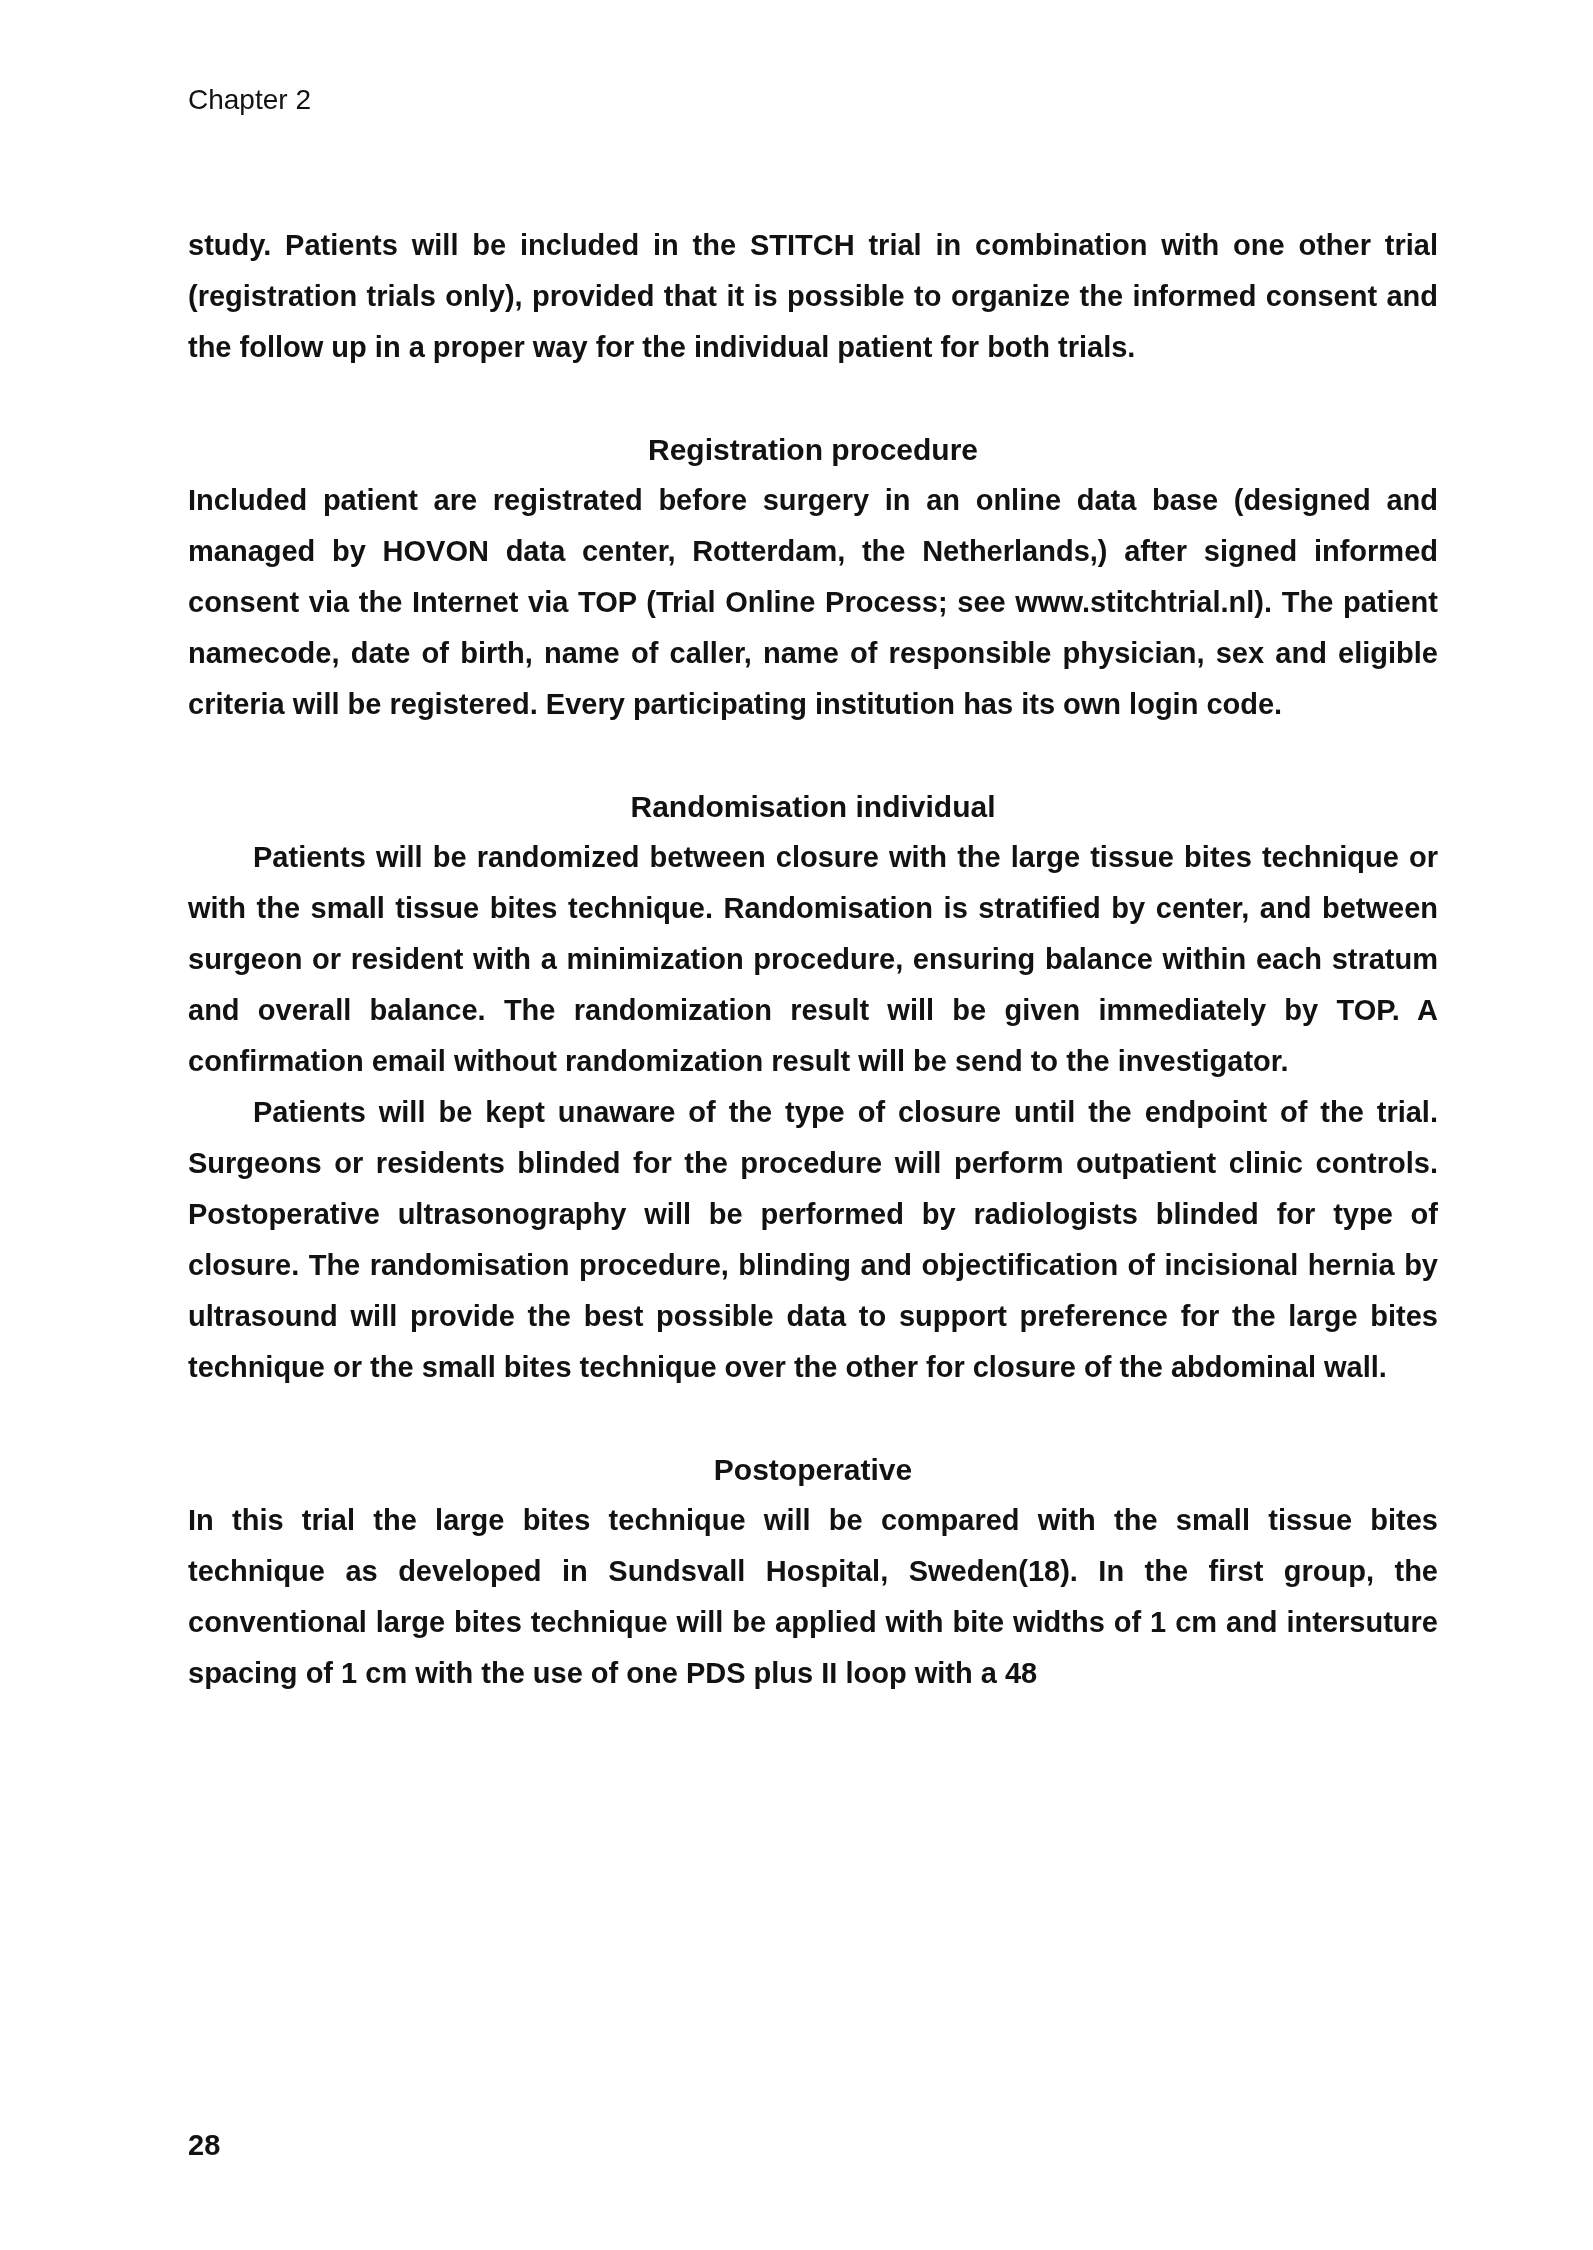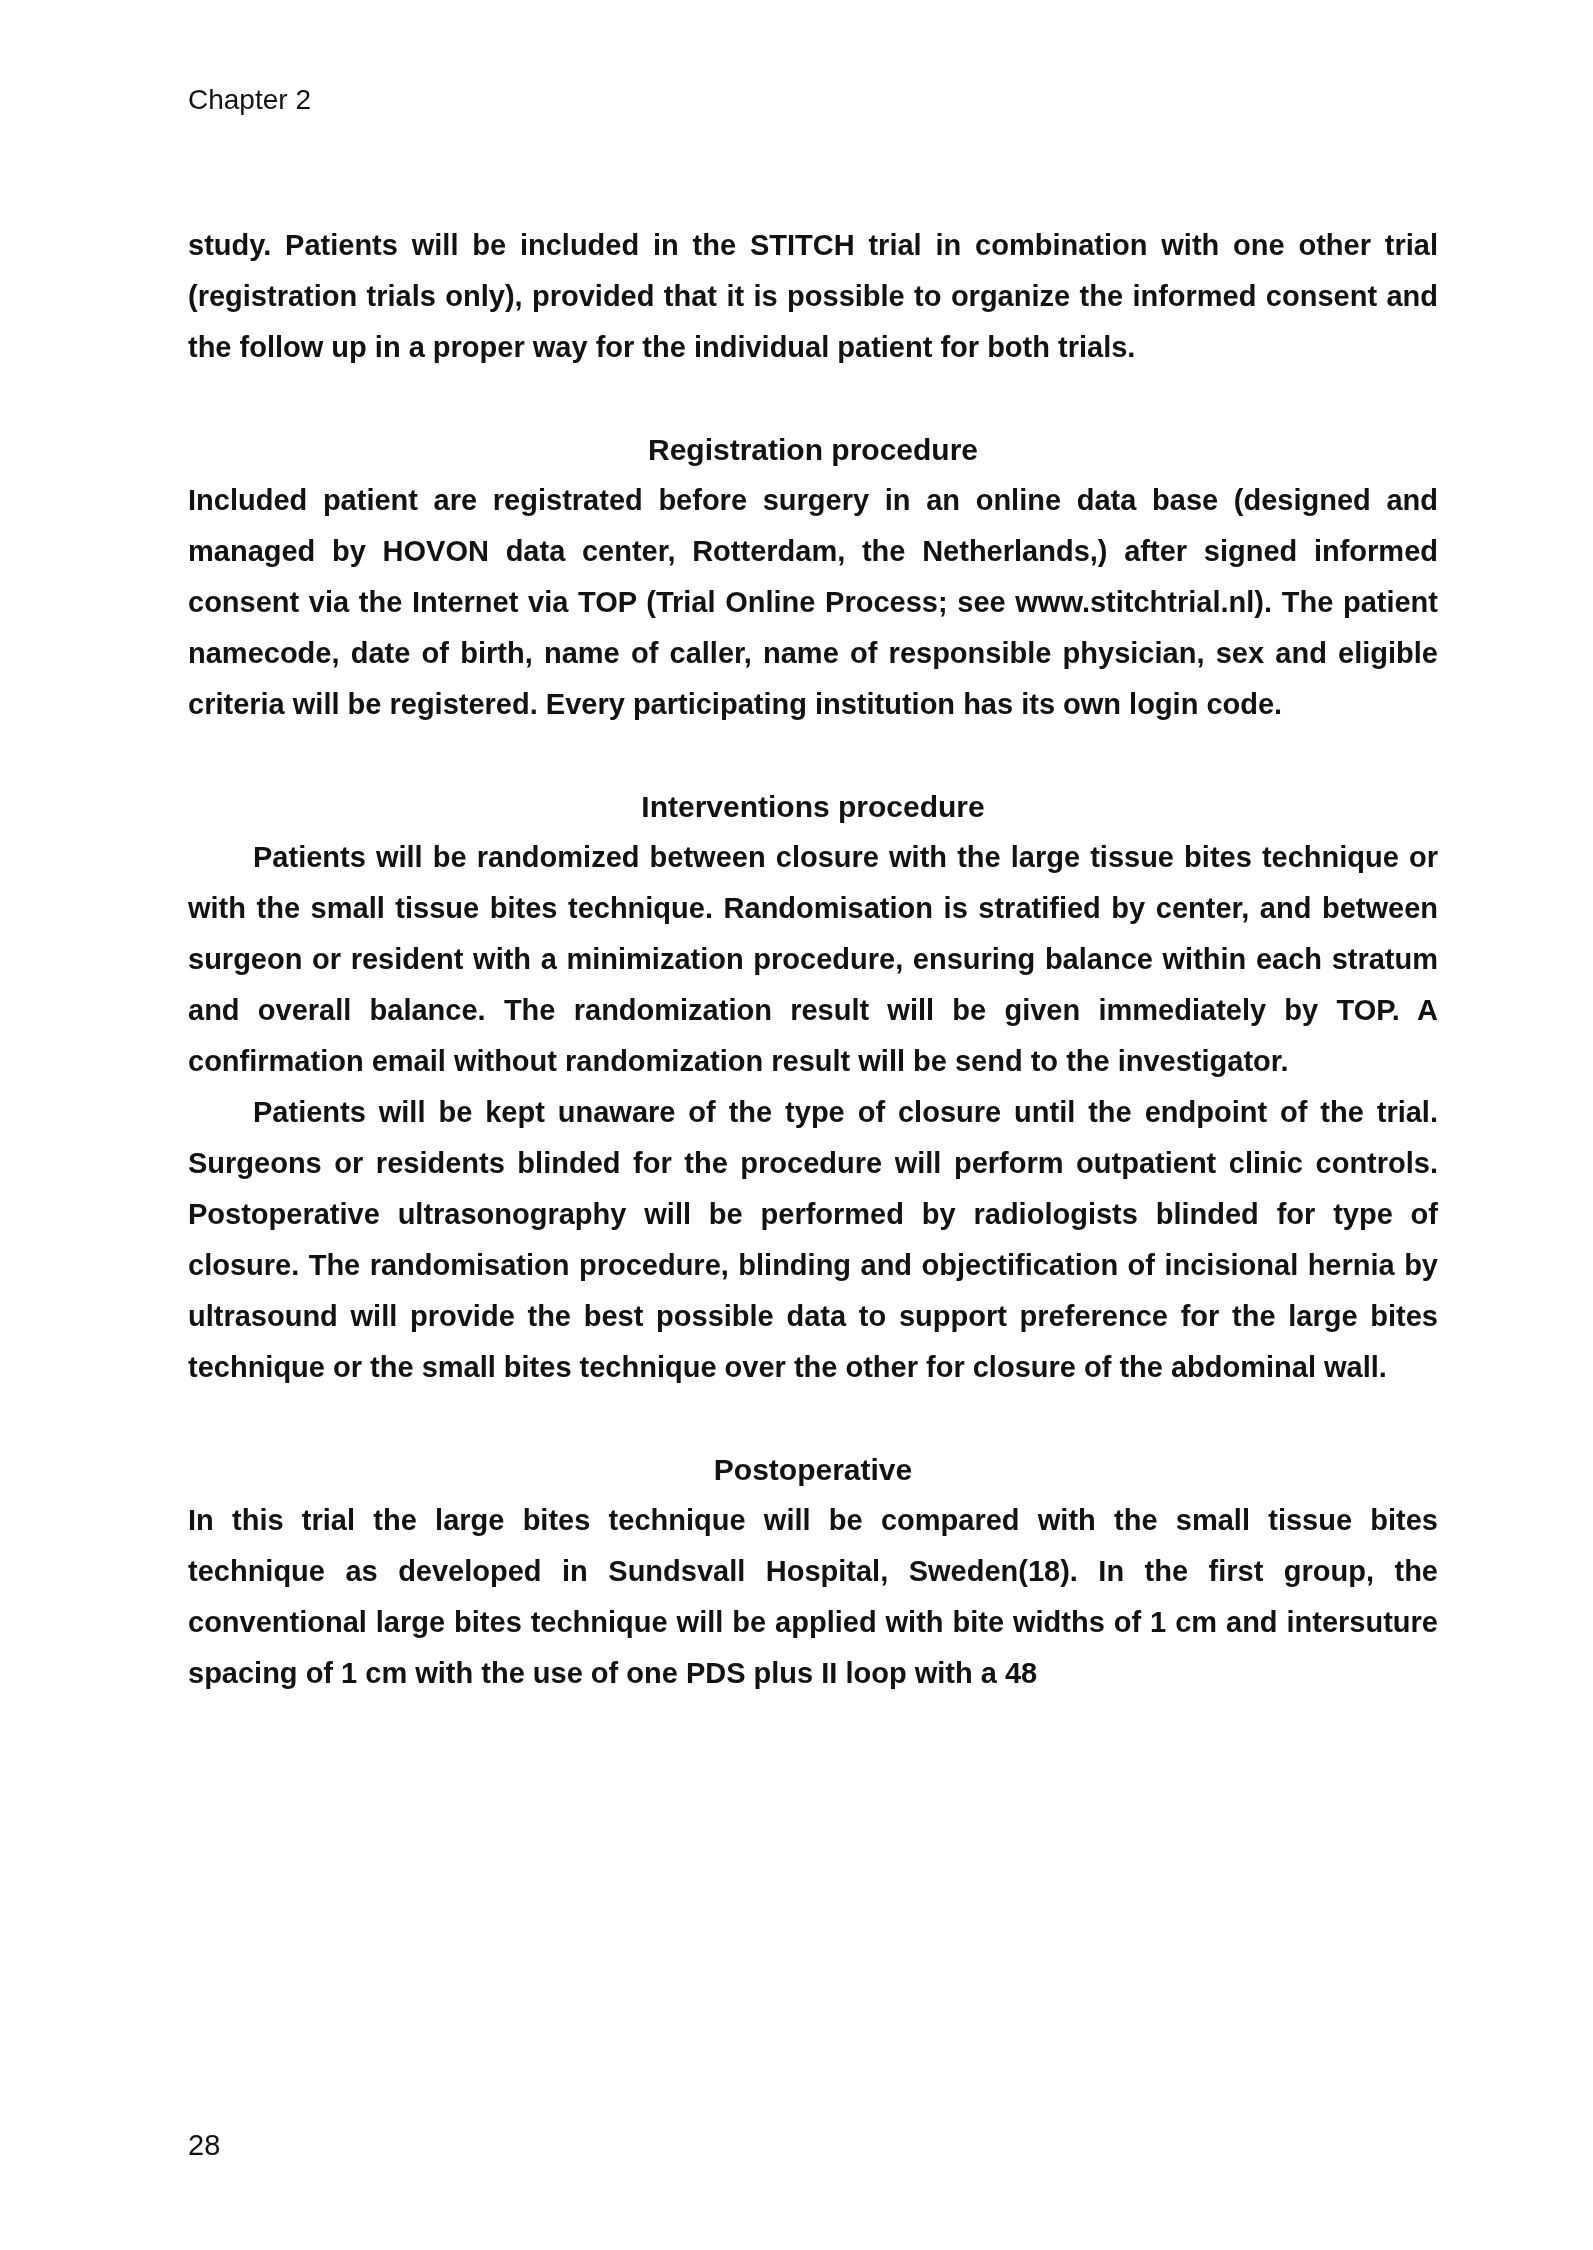--- a/index.html
+++ b/index.html
@@ -46,41 +46,41 @@
     line-height: 51px;
     font-weight: 700;
     text-align: center;
   }
   .page-number {
     position: absolute;
     top: 2128px;
     left: 188px;
     font-size: 29px;
     line-height: 34px;
-    font-weight: 400;
+    font-weight: 700;
   }
 </style>
 </head>
 <body>
 
 <div class="page">
 
   <div class="running-header">Chapter 2</div>
 
   <div class="content">
 
     <p class="body-par">study. Patients will be included in the STITCH trial in combination with one other trial (registration trials only), provided that it is possible to organize the informed consent and the follow up in a proper way for the individual patient for both trials.</p>
 
     <section>
       <h2 class="section-heading">Registration procedure</h2>
       <p class="body-par">Included patient are registrated before surgery in an online data base (designed and managed by HOVON data center, Rotterdam, the Netherlands,) after signed informed consent via the Internet via TOP (Trial Online Process; see www.stitchtrial.nl). The patient namecode, date of birth, name of caller, name of responsible physician, sex and eligible criteria will be registered. Every participating institution has its own login code.</p>
     </section>
 
     <section>
-      <h2 class="section-heading">Interventions procedure</h2>
+      <h2 class="section-heading">Randomisation individual</h2>
       <p class="body-par indent">Patients will be randomized between closure with the large tissue bites technique or with the small tissue bites technique. Randomisation is stratified by center, and between surgeon or resident with a minimization procedure, ensuring balance within each stratum and overall balance. The randomization result will be given immediately by TOP. A confirmation email without randomization result will be send to the investigator.</p>
       <p class="body-par indent">Patients will be kept unaware of the type of closure until the endpoint of the trial. Surgeons or residents blinded for the procedure will perform outpatient clinic controls. Postoperative ultrasonography will be performed by radiologists blinded for type of closure. The randomisation procedure, blinding and objectification of incisional hernia by ultrasound will provide the best possible data to support preference for the large bites technique or the small bites technique over the other for closure of the abdominal wall.</p>
     </section>
 
     <section>
       <h2 class="section-heading">Postoperative</h2>
       <p class="body-par">In this trial the large bites technique will be compared with the small tissue bites technique as developed in Sundsvall Hospital, Sweden(18). In the first group, the conventional large bites technique will be applied with bite widths of 1 cm and intersuture spacing of 1 cm with the use of one PDS plus II loop with a 48</p>
     </section>
 
   </div>

